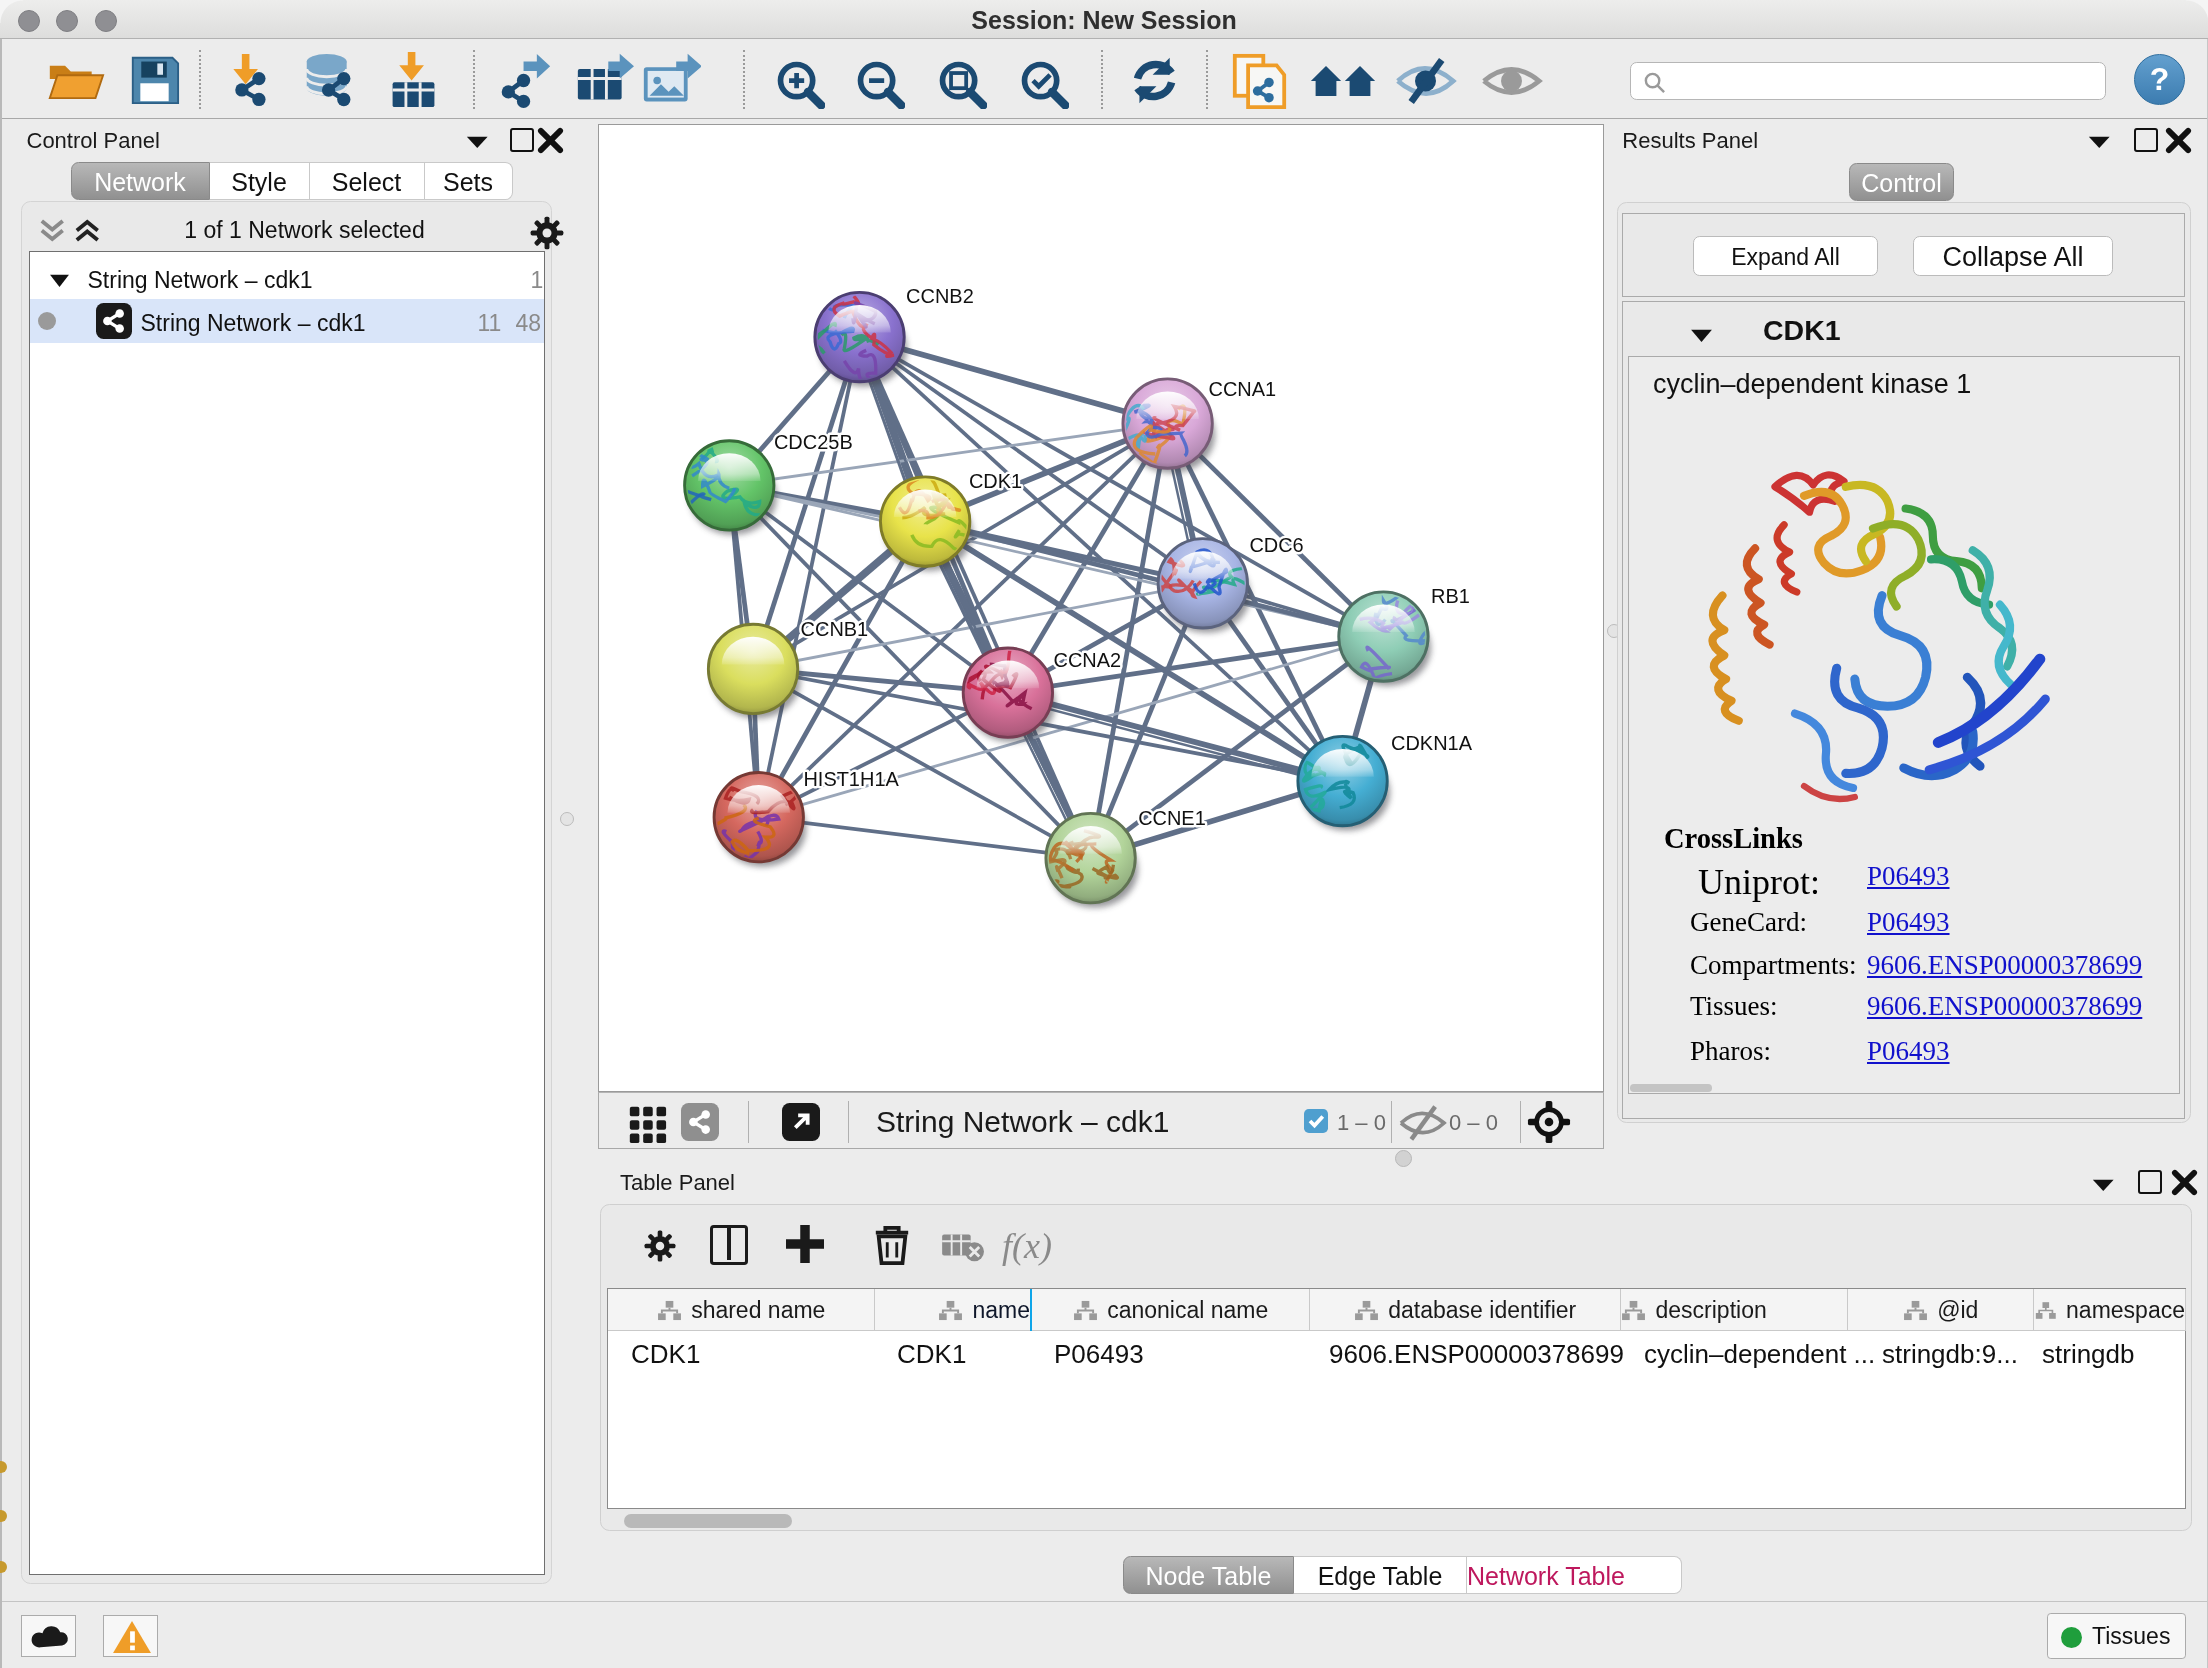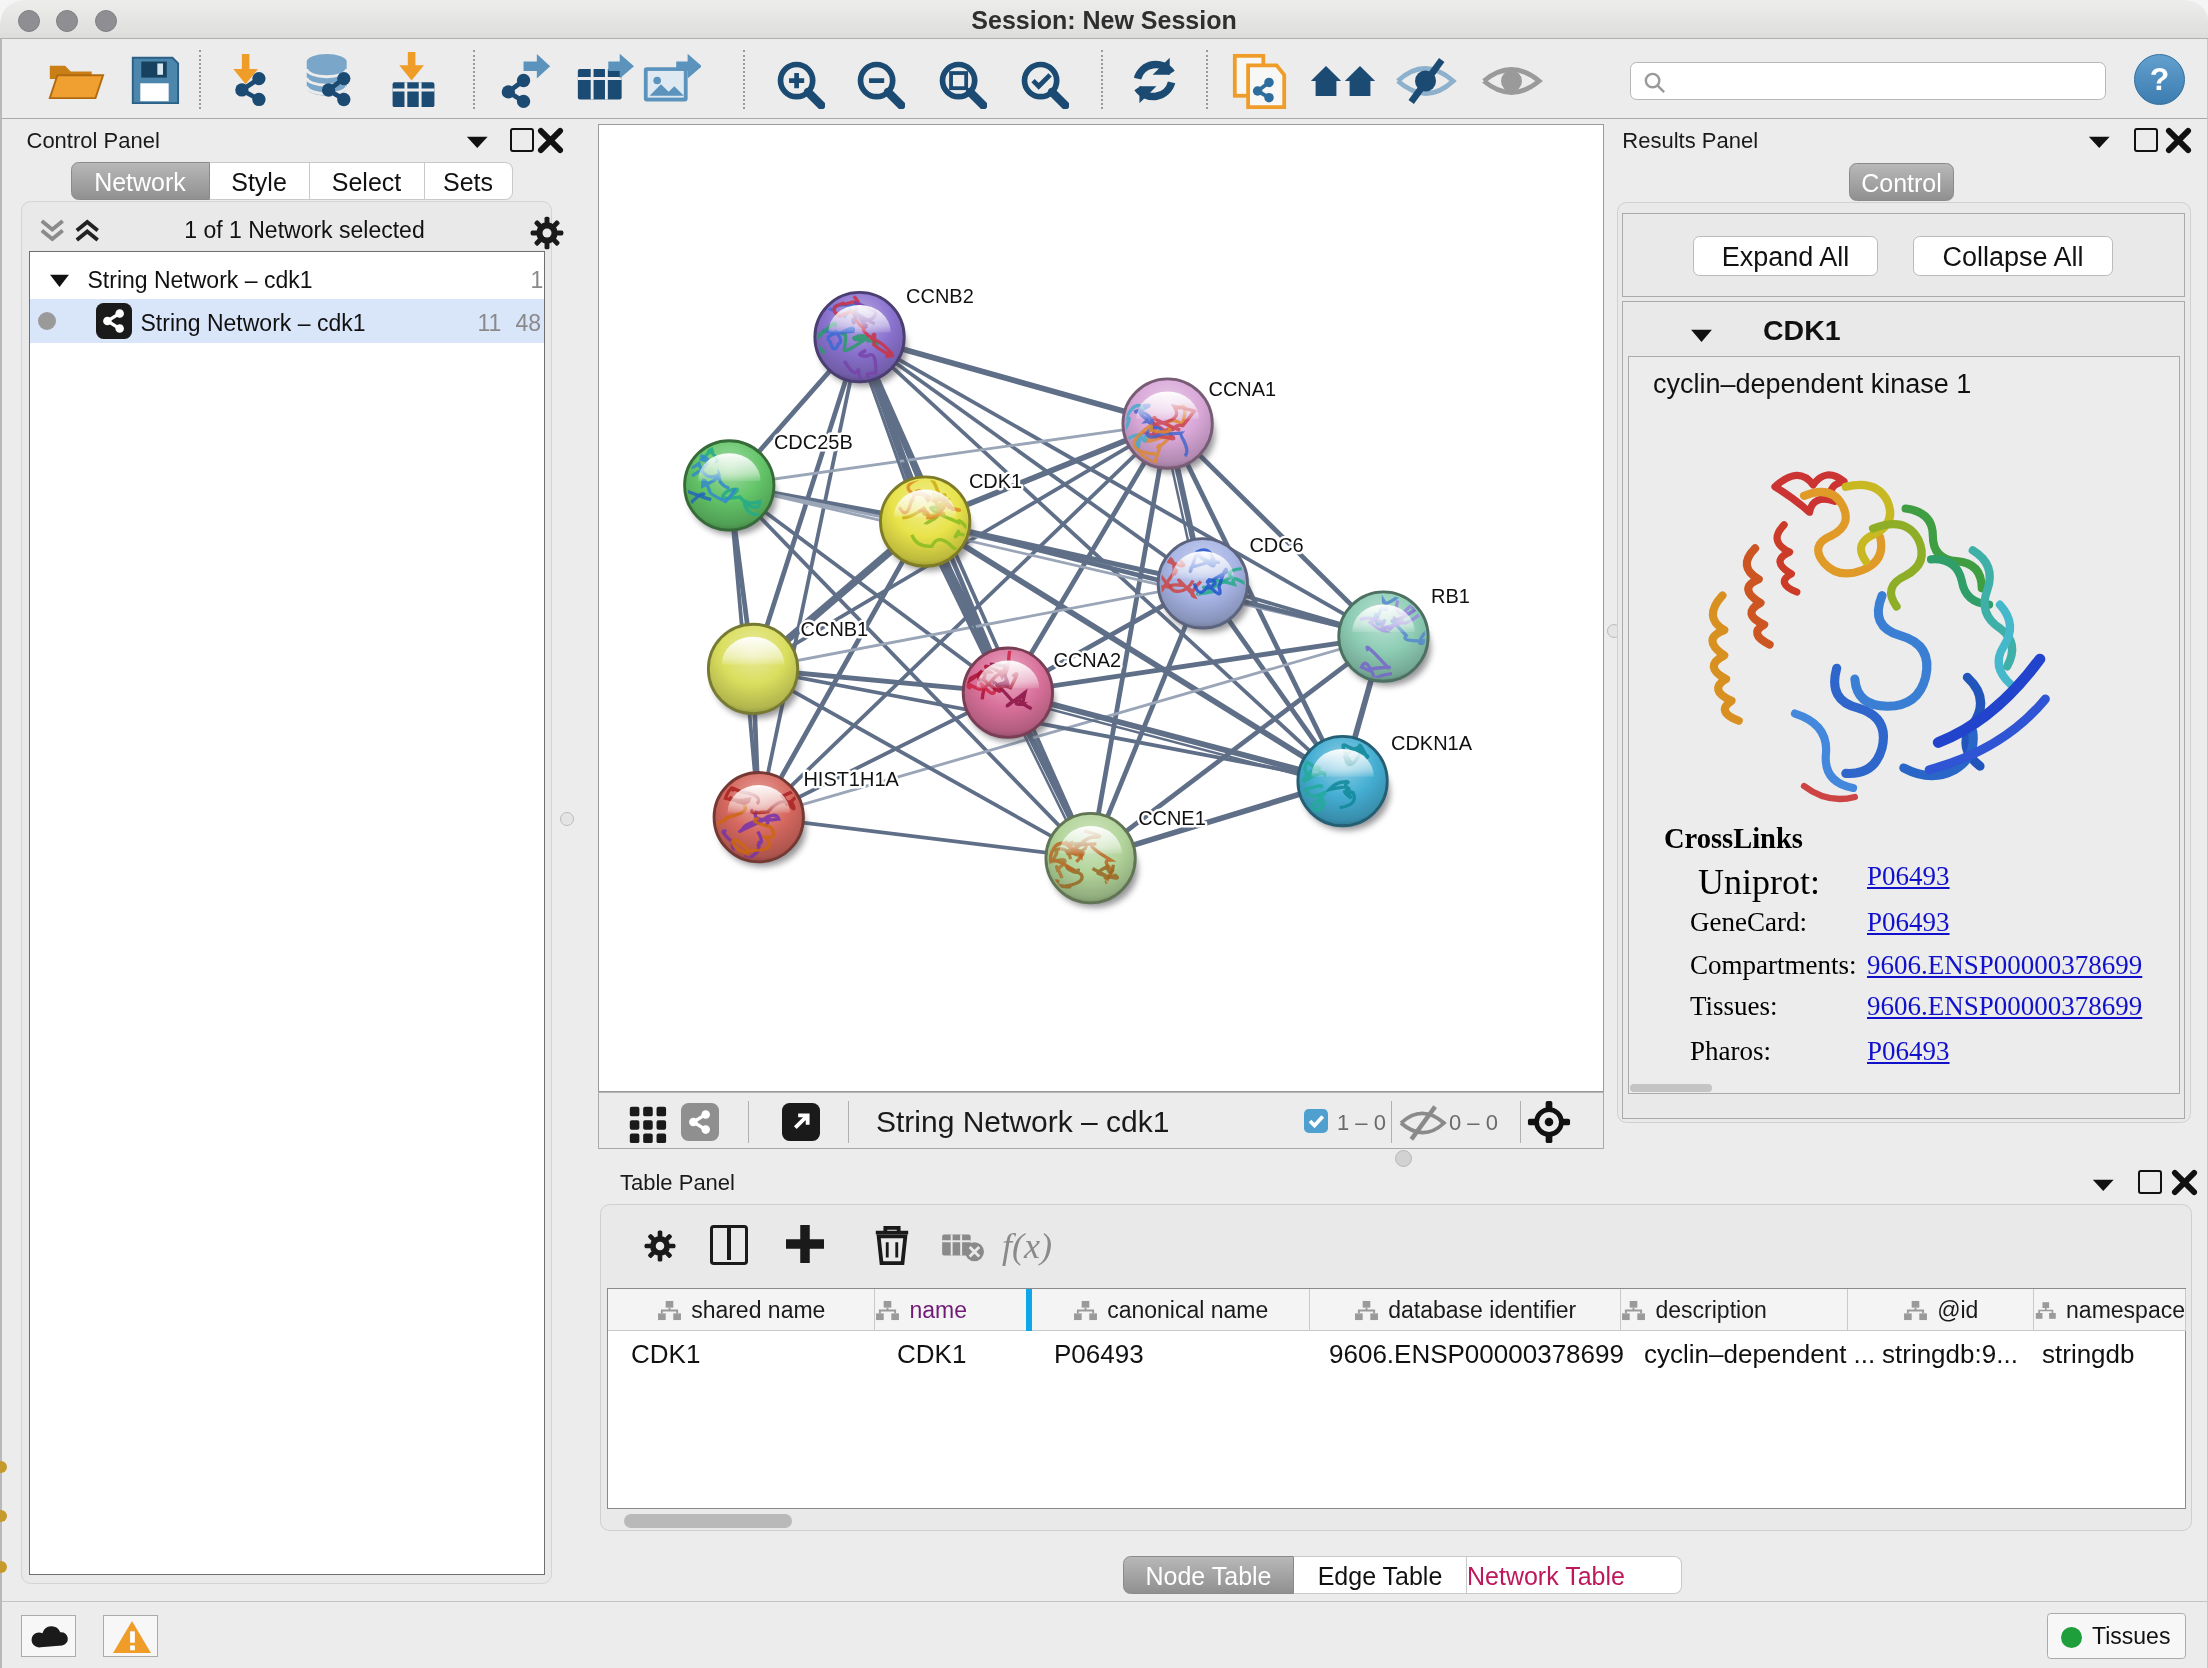--- a/index.html
+++ b/index.html
@@ -547,21 +547,21 @@
     <svg width="28.5" height="17" viewBox="0 0 30 18" style="position:absolute;left:476px;top:13.3px">
       <path d="M4 4 h22 l-11 12 z" fill="#111"></path>
     </svg>
     <div class="abs" style="left:525px;top:7.6px;width:24px;height:24px;border:2.9px solid #111;border-radius:2.9px"></div>
     <svg width="27" height="27" viewBox="0 0 28 28" style="position:absolute;left:556px;top:6.7px">
       <path d="M4 4 L24 24 M24 4 L4 24" stroke="#111" stroke-width="6" stroke-linecap="round"></path>
     </svg>
     <div class="abs" style="left:240px;top:43px;width:105px;height:38px;background:linear-gradient(#b8b8b8,#909090);border:1px solid #8a8a8a;border-radius:7.6px;color:#fff;font-size:25px;text-align:center;line-height:38px">Control</div>
     <div class="abs" style="left:7.6px;top:82px;width:574px;height:921px;background:#e9e9e9;border:1px solid #d0d0d0;border-radius:9.5px"></div>
     <div class="abs" style="left:13.3px;top:93px;width:563px;height:84px;border:1px solid #aaa;background:#e9e9e9"></div>
-    <div class="abs" style="left:84px;top:116px;width:185px;height:40px;background:#fff;border:1px solid #bbb;border-radius:6.7px;font-size:27px;text-align:center;line-height:40px;color:#111">Expand All</div>
+    <div class="abs" style="left:84px;top:116px;width:185px;height:40px;background:#fff;border:1px solid #bbb;border-radius:6.7px;font-size:23px;text-align:center;line-height:40px;color:#111">Expand All</div>
     <div class="abs" style="left:304px;top:116px;width:200px;height:40px;background:#fff;border:1px solid #bbb;border-radius:6.7px;font-size:27px;text-align:center;line-height:40px;color:#111">Collapse All</div>
     <div class="abs" style="left:13.3px;top:181px;width:563px;height:818px;border:1px solid #aaa;background:#e9e9e9"></div>
     <svg width="25" height="17" viewBox="0 0 26 18" style="position:absolute;left:80px;top:207px">
       <path d="M2 3 h22 l-11 13 z" fill="#111"></path>
     </svg>
     <div class="abs" style="left:154px;top:194px;font-size:28.5px;font-weight:bold;color:#111">CDK1</div>
     <div class="abs" style="left:19px;top:236px;width:552px;height:738px;border:1px solid #aaa;background:#ececec"></div>
     <div class="abs" style="left:44px;top:249px;font-size:27px;color:#111">cyclin–dependent kinase 1</div>
     <svg width="390" height="409" viewBox="0 0 430 450" style="position:absolute;left:59px;top:321px">
 <g fill="none" stroke-linecap="round" stroke-linejoin="round">
@@ -648,21 +648,21 @@
     <div class="abs" style="left:17px;top:122px;width:1579px;height:221px;background:#fff;border:1px solid #8a8a8a"></div>
     <div class="abs" style="left:18px;top:123px;width:1577px;height:42px;background:#f4f4f4;border-bottom:1px solid #c9c9c9"></div>
     <div class="abs" style="left:18px;top:123px;width:267px;height:42px;border-right:1px solid #c9c9c9;font-size:23px;color:#1a1a1a;display:flex;align-items:center;justify-content:center"><svg width="25" height="21" viewBox="0 0 26 22" style="vertical-align:middle;margin-right:9.5px">
         <g fill="#9a9a9a">
           <rect x="9" y="1" width="8" height="7"></rect>
           <rect x="1" y="14" width="8" height="7"></rect>
           <rect x="17" y="14" width="8" height="7"></rect>
           <path d="M13 8 v3 M5 14 v-3 h16 v3" stroke="#9a9a9a" stroke-width="2" fill="none"></path>
         </g>
       </svg>shared name</div>
-    <div class="abs" style="left:285px;top:123px;width:157px;height:42px;border-right:6px solid #0ea5e9;font-size:23px;color:#701a75;display:flex;align-items:center;justify-content:flex-start"><svg width="25" height="21" viewBox="0 0 26 22" style="vertical-align:middle;margin-right:9.5px">
+    <div class="abs" style="left:285px;top:123px;width:157px;height:42px;border-right:2px solid #0ea5e9;font-size:23px;color:#0f172a;display:flex;align-items:center;justify-content:flex-end"><svg width="25" height="21" viewBox="0 0 26 22" style="vertical-align:middle;margin-right:9.5px">
         <g fill="#9a9a9a">
           <rect x="9" y="1" width="8" height="7"></rect>
           <rect x="1" y="14" width="8" height="7"></rect>
           <rect x="17" y="14" width="8" height="7"></rect>
           <path d="M13 8 v3 M5 14 v-3 h16 v3" stroke="#9a9a9a" stroke-width="2" fill="none"></path>
         </g>
       </svg>name</div>
     <div class="abs" style="left:442px;top:123px;width:278px;height:42px;border-right:1px solid #c9c9c9;font-size:23px;color:#1a1a1a;display:flex;align-items:center;justify-content:center"><svg width="25" height="21" viewBox="0 0 26 22" style="vertical-align:middle;margin-right:9.5px">
         <g fill="#9a9a9a">
           <rect x="9" y="1" width="8" height="7"></rect>

